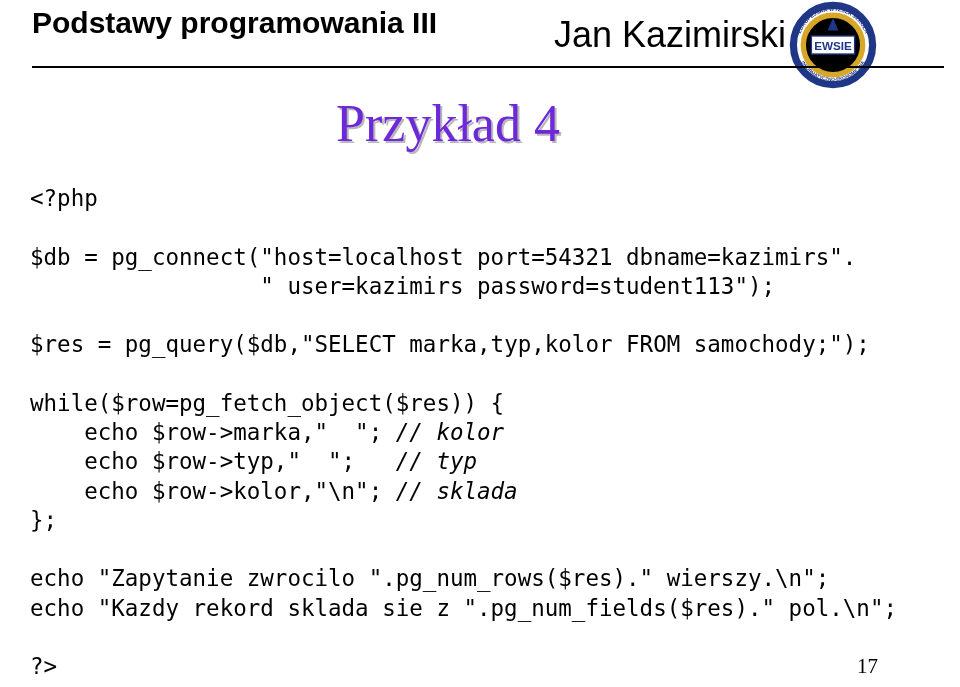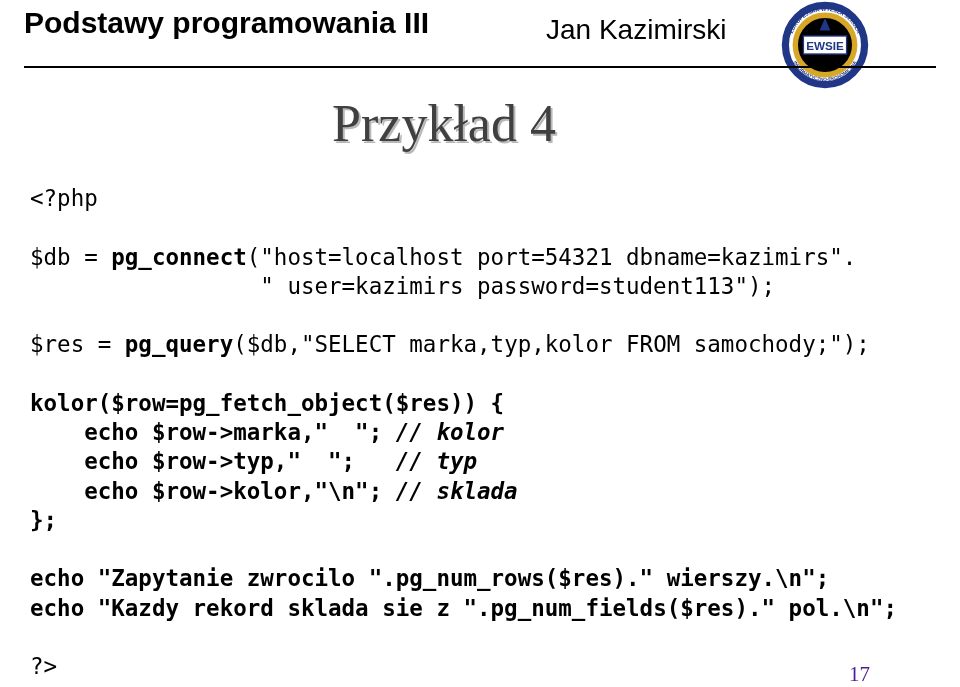--- a/index.html
+++ b/index.html
@@ -8,39 +8,40 @@
     width: 960px;
     height: 687px;
     background: #ffffff;
     font-family: "Liberation Sans", Arial, sans-serif;
     overflow: hidden;
   }
   .page {
     position: relative;
     width: 888px;
     height: 687px;
+    padding-left: 8px;
   }
   .header {
     position: relative;
     width: 100%;
     height: 74px;
   }
   .course-title {
     position: absolute;
     left: 24px;
     top: 6px;
     font-size: 30px;
     font-weight: 700;
     color: #000;
   }
   .author {
     position: absolute;
     left: 546px;
     top: 14px;
-    font-size: 28px;
+    font-size: 36px;
     font-weight: 400;
     color: #000;
   }
   .logo {
     position: absolute;
     right: 18px;
     top: 0px;
     width: 90px;
     height: 90px;
   }
@@ -54,42 +55,42 @@
   }
   .slide-title {
     position: absolute;
     left: 0;
     right: 0;
     top: 94px;
     text-align: center;
     font-family: "Liberation Serif", "Times New Roman", serif;
     font-size: 52px;
     font-weight: 400;
-    color: #404040;
+    color: #6d28d9;
     text-shadow: 2px 2px 0 #b8b8b8;
   }
   .code {
     position: absolute;
     left: 30px;
     top: 184px;
     font-family: "DejaVu Sans Mono","Liberation Mono", monospace;
     font-size: 22.5px;
     line-height: 1.30;
     white-space: pre;
     color: #000;
   }
-  .code b { font-weight: 700; }
+  .code b { font-weight: 400; }
   .code i { font-style: italic; }
   .pagenum {
     position: absolute;
     right: 18px;
-    bottom: 0;
+    bottom: 8px;
     font-family: "Liberation Serif","Times New Roman",serif;
     font-size: 21px;
-    color: #4c1d95;
+    color: #000000;
   }
   
   .ring {
     fill: none;
     stroke: #1f3786;
     stroke-width: 8;
   }
   .ring2 { stroke: #d7a828; stroke-width: 6; }
   .ewsie-box {
     fill: #fff;
@@ -129,21 +130,21 @@
 
   <div class="slide-title">Przykład 4</div>
 
   <div class="code"><span>&lt;?php</span>
 
 <span>$db = </span><b>pg_connect</b><span>("host=localhost port=54321 dbname=kazimirs".</span>
 <span>                 " user=kazimirs password=student113");</span>
 
 <span>$res = </span><b>pg_query</b><span>($db,"SELECT marka,typ,kolor FROM samochody;");</span>
 
-<b>kolor($row=</b><b>pg_fetch_object</b><b>($res)) {</b>
+<b>while($row=</b><b>pg_fetch_object</b><b>($res)) {</b>
 <b>    echo $row-&gt;marka,"  "; </b><b><i>// kolor</i></b>
 <b>    echo $row-&gt;typ,"  ";   </b><b><i>// typ</i></b>
 <b>    echo $row-&gt;kolor,"\n"; </b><b><i>// sklada</i></b>
 <b>};</b>
 
 <b>echo "Zapytanie zwrocilo ".</b><b>pg_num_rows</b><b>($res)." wierszy.\n";</b>
 <b>echo "Kazdy rekord sklada sie z ".</b><b>pg_num_fields</b><b>($res)." pol.\n";</b>
 
 <span>?&gt;</span></div>
 

